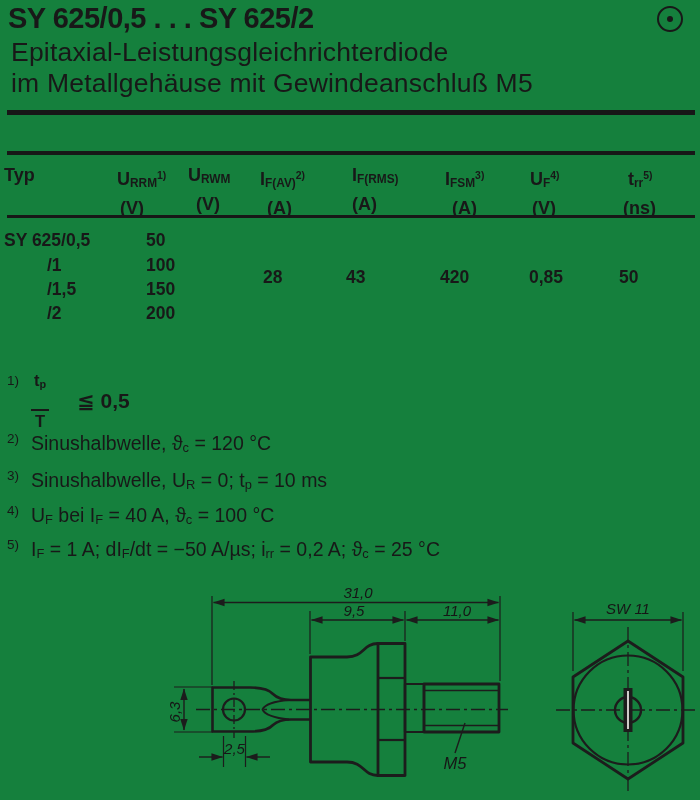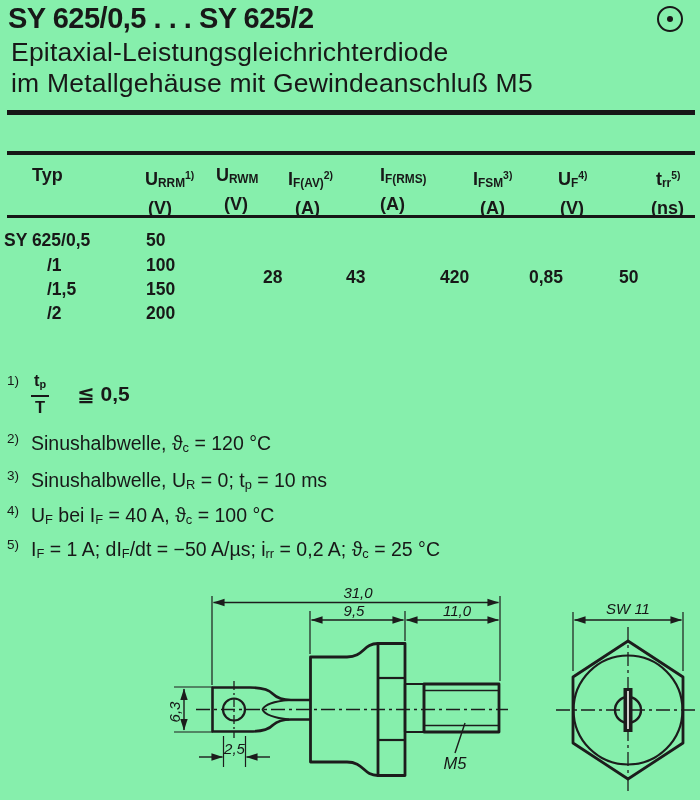--- a/index.html
+++ b/index.html
@@ -1,40 +1,40 @@
 <!DOCTYPE html>
 <html><head>
 <meta charset="utf-8">
 <style>
   html,body{margin:0;padding:0;background:#e8e6e0;}
   #page{
-    position:relative;width:700px;height:800px;background:#86efac;color:#181818;
+    position:relative;width:700px;height:800px;background:#15803d;color:#181818;
     font-family:"Liberation Sans","DejaVu Sans",sans-serif;overflow:hidden;
   }
   .title{position:absolute;left:8px;top:2px;margin:0;font-size:29px;font-weight:700;letter-spacing:-0.5px;white-space:nowrap;}
   .sub{position:absolute;left:11px;font-size:26.5px;font-weight:400;letter-spacing:0.2px;white-space:nowrap;}
   .s1{top:37px}.s2{top:68px}
   .marker{position:absolute;left:657px;top:6px;width:22px;height:22px;border:2.4px solid #181818;border-radius:50%;}
   .marker .dot{position:absolute;left:50%;top:50%;width:6px;height:6px;margin:-3px 0 0 -3px;background:#181818;border-radius:50%;}
   .rule{position:absolute;left:7px;width:688px;background:#171717;}
   .rule1{top:110px;height:4.5px}
   .rule2{top:151px;height:3.5px}
   .rule3{top:215px;height:3px}
-  .hcell{position:absolute;top:164px;font-size:18px;font-weight:700;line-height:23px;white-space:nowrap;margin-left:28px;}
+  .hcell{position:absolute;top:164px;font-size:18px;font-weight:700;line-height:23px;white-space:nowrap;}
   .hunit{margin-top:2px;}
   .seg-sub{font-size:0.66em;vertical-align:-0.18em;}
   .seg-sup{font-size:0.58em;vertical-align:0.55em;}
   .cell{position:absolute;font-size:17.5px;font-weight:700;white-space:nowrap;line-height:20px;}
   .tempnote{position:absolute;left:6px;top:335px;font-size:21px;font-weight:400;white-space:nowrap;}
   .fn{position:absolute;left:7px;display:flex;align-items:baseline;font-size:19.5px;font-weight:400;white-space:nowrap;}
   .fnmark{font-size:13.5px;position:relative;top:-7px;width:24px;flex:none;font-weight:400;}
   .fn1{align-items:center;}
   .fn1 .fnmark{align-self:flex-start;top:2px;}
   .frac{display:inline-flex;flex-direction:column;align-items:center;font-size:16.5px;font-weight:700;line-height:19px;}
-  .frac .num{border-bottom:2.2px solid #181818;padding:0 3px 1px 3px;}
+  .frac .num{border-bottom:2.2px solid #181818;padding:0 3px 15px 3px;}
   .frac .den{padding-top:1px;}
   .fncond{margin-left:28px;font-size:21px;font-weight:700;}
   .drawing{position:absolute;left:0;top:578px;}
   .dt{font-style:italic;}
 </style>
 </head>
 <body>
 
 <div id="page">
 

